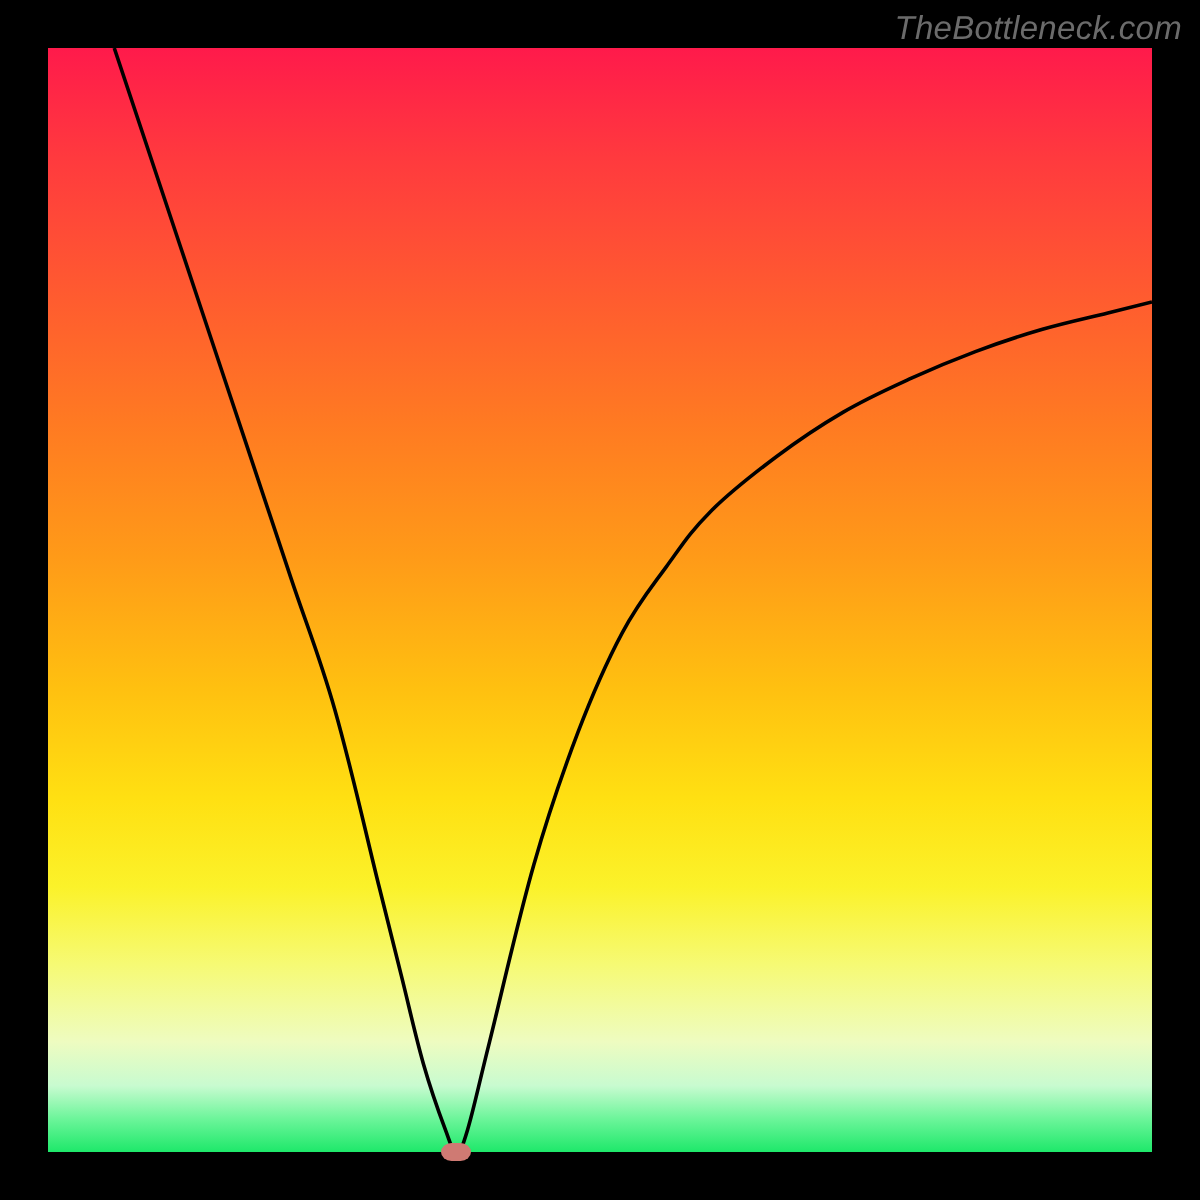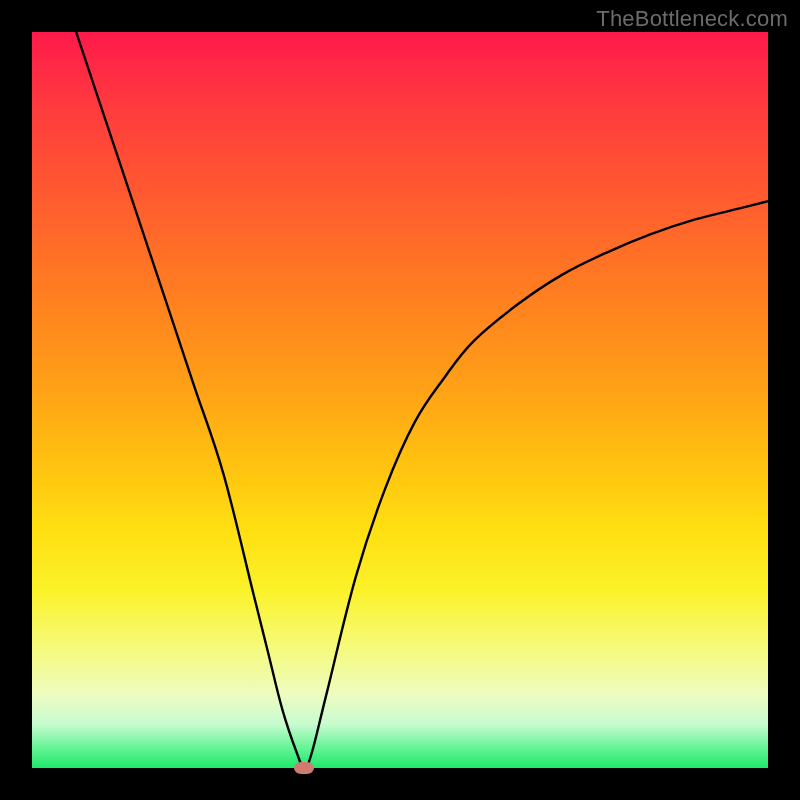--- a/index.html
+++ b/index.html
@@ -35,20 +35,21 @@
   }
   .watermark {
     position: absolute;
     top: 6px;
     right: 12px;
     font-family: Arial, Helvetica, sans-serif;
     font-size: 22px;
     color: #6b6b6b;
     letter-spacing: 0.2px;
     user-select: none;
+    font-style: italic;
   }
   .curve {
     position: absolute;
     top: 32px;
     left: 32px;
     width: 736px;
     height: 736px;
     pointer-events: none;
   }
   .marker {

